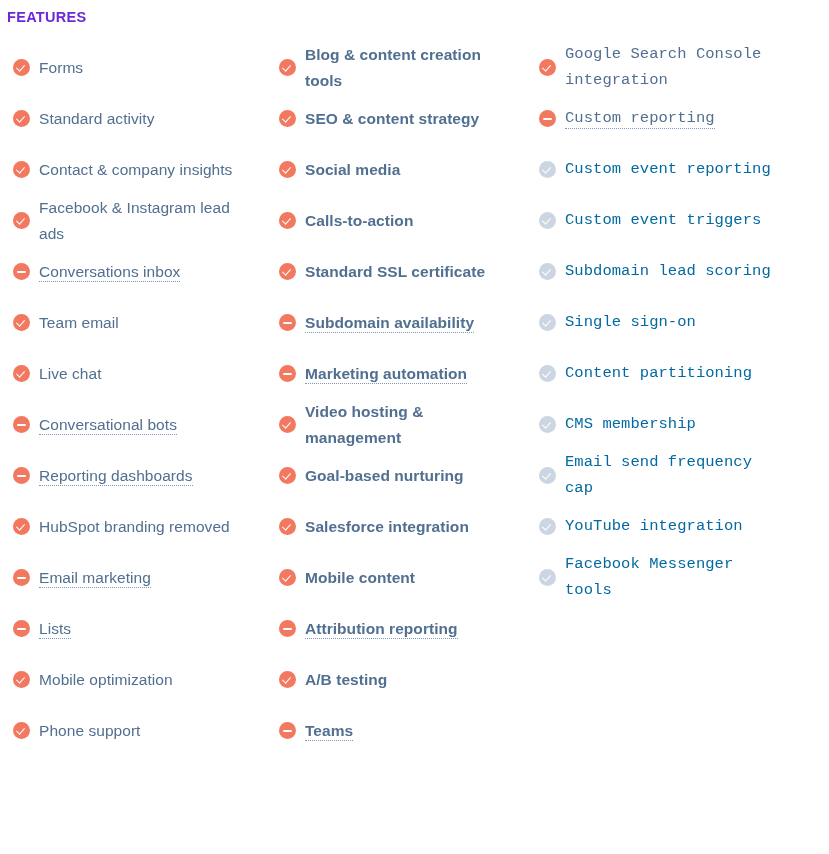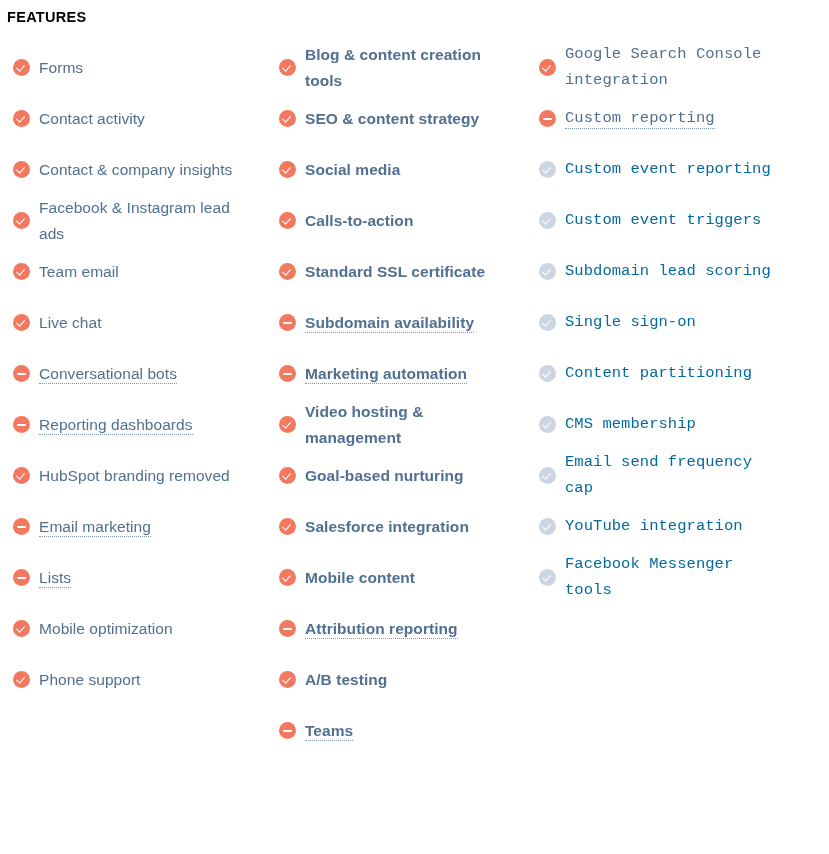--- a/index.html
+++ b/index.html
@@ -20,21 +20,21 @@
     height: 854px;
     overflow: hidden;
   }
   .section-title {
     position: absolute;
     left: 7px;
     top: 8px;
     font-size: 14.5px;
     font-weight: bold;
     letter-spacing: 0.3px;
-    color: #000000;
+    color: #6d28d9;
     line-height: 18px;
     text-align: center;
   }
   .columns {
     position: absolute;
     left: 0;
     top: 42px;
     width: 829px;
     display: flex;
     flex-direction: row;
@@ -117,29 +117,33 @@
   <div class="section-title">FEATURES</div>
 
   <div class="columns">
     <div class="col col-1">
         <div class="feature-item">
           <span class="icon check-on"></span>
           <span class="label">Forms</span>
         </div>
         <div class="feature-item">
           <span class="icon check-on"></span>
-          <span class="label">Contact activity</span>
+          <span class="label">Standard activity</span>
         </div>
         <div class="feature-item">
           <span class="icon check-on"></span>
           <span class="label">Contact &amp; company insights</span>
         </div>
         <div class="feature-item">
           <span class="icon check-on"></span>
           <span class="label">Facebook &amp; Instagram lead ads</span>
+        </div>
+        <div class="feature-item">
+          <span class="icon minus-on"></span>
+          <span class="label"><span class="label dotted">Conversations inbox</span></span>
         </div>
         <div class="feature-item">
           <span class="icon check-on"></span>
           <span class="label">Team email</span>
         </div>
         <div class="feature-item">
           <span class="icon check-on"></span>
           <span class="label">Live chat</span>
         </div>
         <div class="feature-item">

